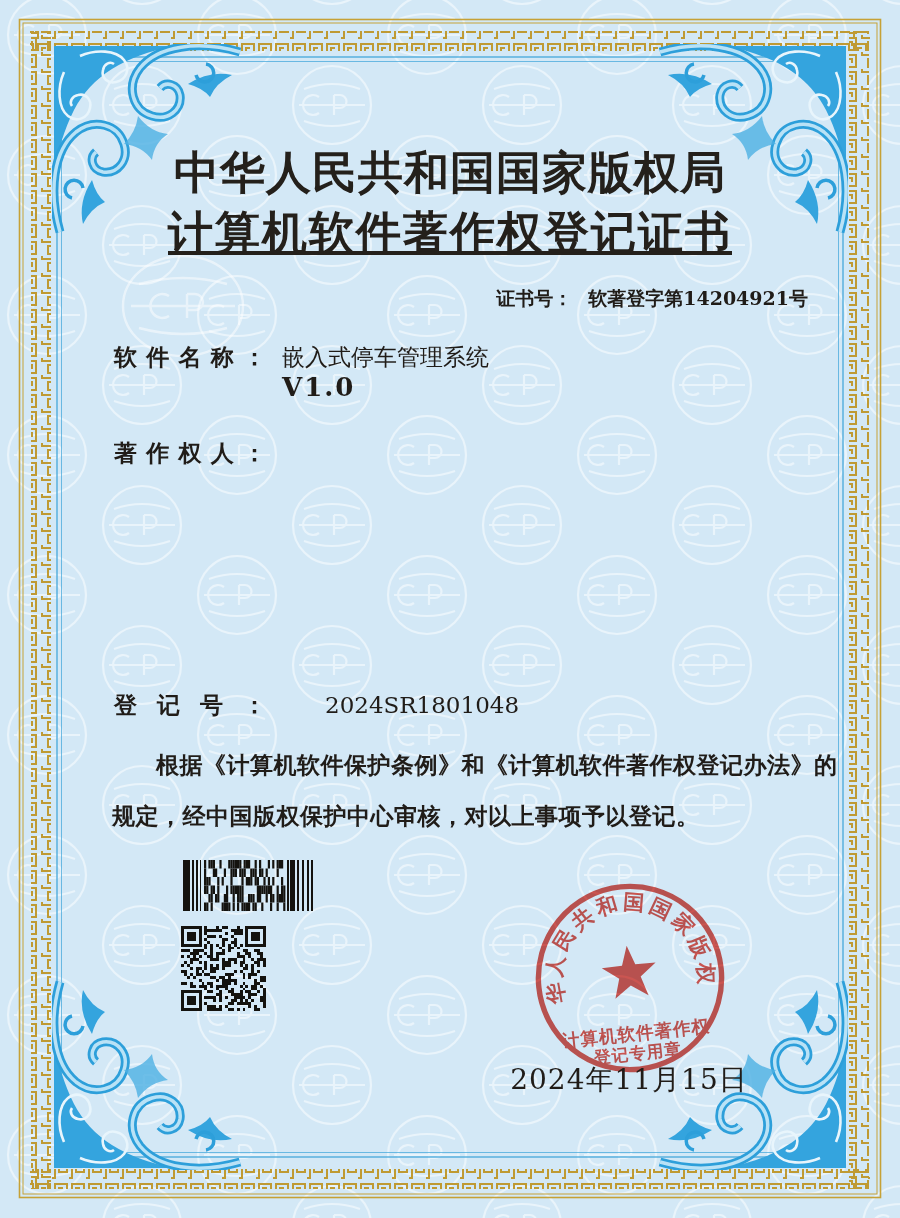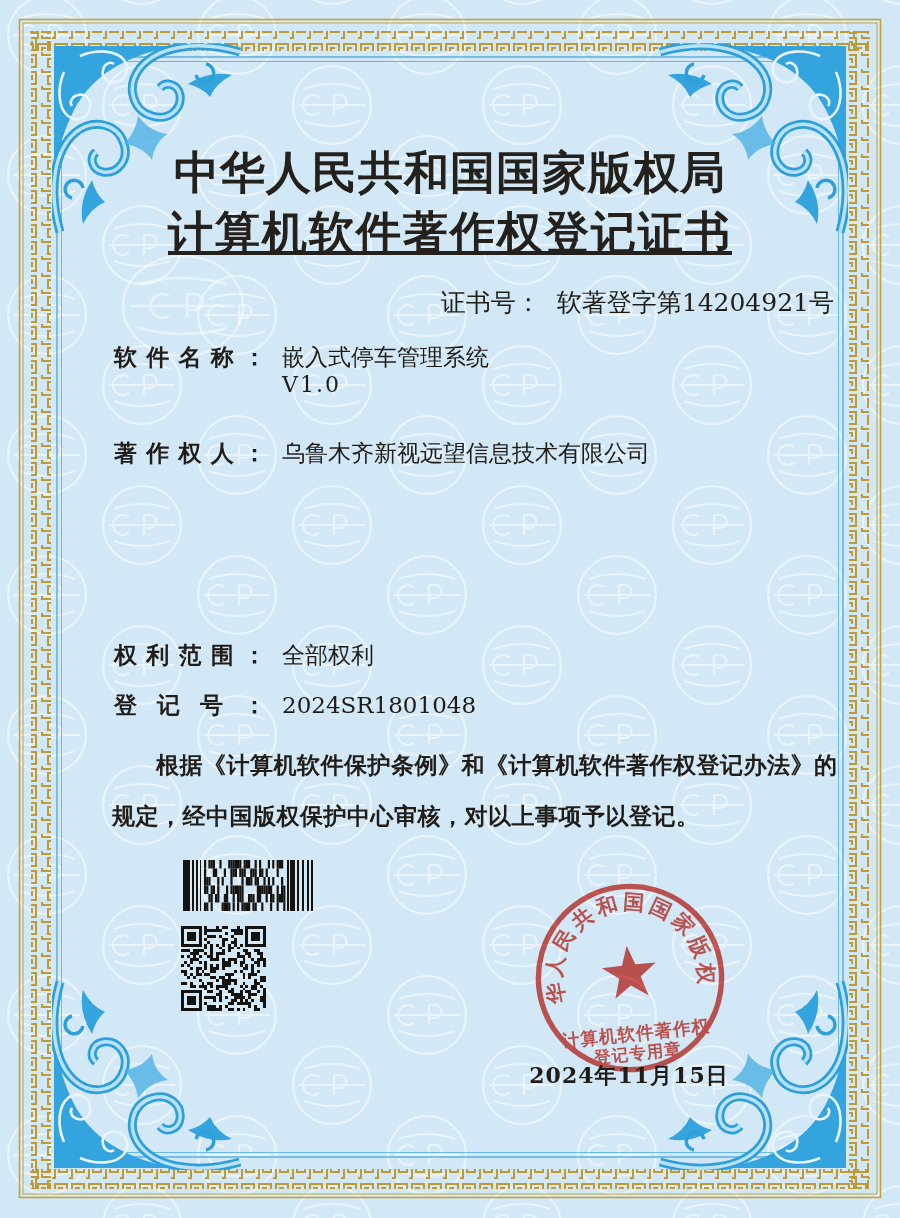--- a/index.html
+++ b/index.html
@@ -12,45 +12,45 @@
   .layer{position:absolute; inset:0; pointer-events:none;}
   
   .title{
     position:absolute; left:0; width:100%; text-align:center;
     font-weight:800; font-size:45px; line-height:50px; letter-spacing:1px;
     color:#24201b; white-space:nowrap;
   }
   .title1{top:148px;}
   .title2{top:208px; letter-spacing:2px;text-decoration:underline;}
   .certno{
-    position:absolute; top:286px; right:66px; font-size:25px; font-weight:normal;
+    position:absolute; top:286px; right:92px; font-size:19px; font-weight:bold;
     white-space:nowrap;
   }
   .certno .gap{display:inline-block; width:16px;}
   .field-row{position:absolute; left:114px; display:flex; align-items:flex-start; white-space:nowrap;}
   .field-label{
     display:inline-block; width:152px; font-size:23px; line-height:30px; font-weight:bold;
     text-align:justify; text-align-last:justify;
   }
   .field-value{margin-left:16px; font-size:23px; line-height:30px; font-weight:normal;}
   .row-name{top:342px;justify-content:space-between;}
-  .version{position:absolute; left:282px; top:372px; font-size:22px; font-weight:normal; letter-spacing:2px;}
+  .version{position:absolute; left:282px; top:372px; font-size:26px; font-weight:bold; letter-spacing:2px;}
   .row-owner{top:438px;}
   .row-acq{top:586px;}
   .row-scope{top:640px;}
-  .row-regno{top:690px;}
+  .row-regno{top:690px;gap:43px;}
   .statement-line{
     position:absolute; left:112px; width:720px; font-size:23px; line-height:30px;
     font-weight:bold; letter-spacing:0.5px; white-space:nowrap;
   }
   .st1{top:750px; padding-left:44px;}
   .st2{top:801px;}
   .date{
     position:absolute; top:1061px; left:454px; width:350px; text-align:center;
-    font-size:22px; font-weight:bold; letter-spacing:1px;
+    font-size:28px; font-weight:normal; letter-spacing:1px;
   }
   
   .barcode{position:absolute; left:183px; top:860px; width:130px; height:51px;}
   .qrcode{position:absolute; left:181px; top:926px; width:85px; height:85px;}
   
   .seal{
     position:absolute; left:532px; top:880px; width:196px; height:196px;
     mix-blend-mode:multiply; opacity:.92; transform:rotate(-6deg);
   }
   .seal text{font-family:"DejaVu Serif","Liberation Serif",serif; font-weight:bold;}
@@ -152,28 +152,23 @@
   </div>
 
   <div class="field-row row-name">
     <span class="field-label">软件名称：</span>
     <span class="field-value">嵌入式停车管理系统</span>
   </div>
   <div class="version">V1.0</div>
 
   <div class="field-row row-owner">
     <span class="field-label">著作权人：</span>
-    <span class="field-value">乌鲁木齐新视远望信息技术有限公司</span>
   </div>
 
 
-  <div class="field-row row-scope">
-    <span class="field-label">权利范围：</span>
-    <span class="field-value">全部权利</span>
-  </div>
 
   <div class="field-row row-regno">
     <span class="field-label">登记号：</span>
     <span class="field-value">2024SR1801048</span>
   </div>
 
   <div class="statement-line st2">规定，经中国版权保护中心审核，对以上事项予以登记。</div>
   <div class="statement-line st1">根据《计算机软件保护条例》和《计算机软件著作权登记办法》的</div>
 
   <svg class="barcode" id="barcode" viewBox="0 0 130 51">

